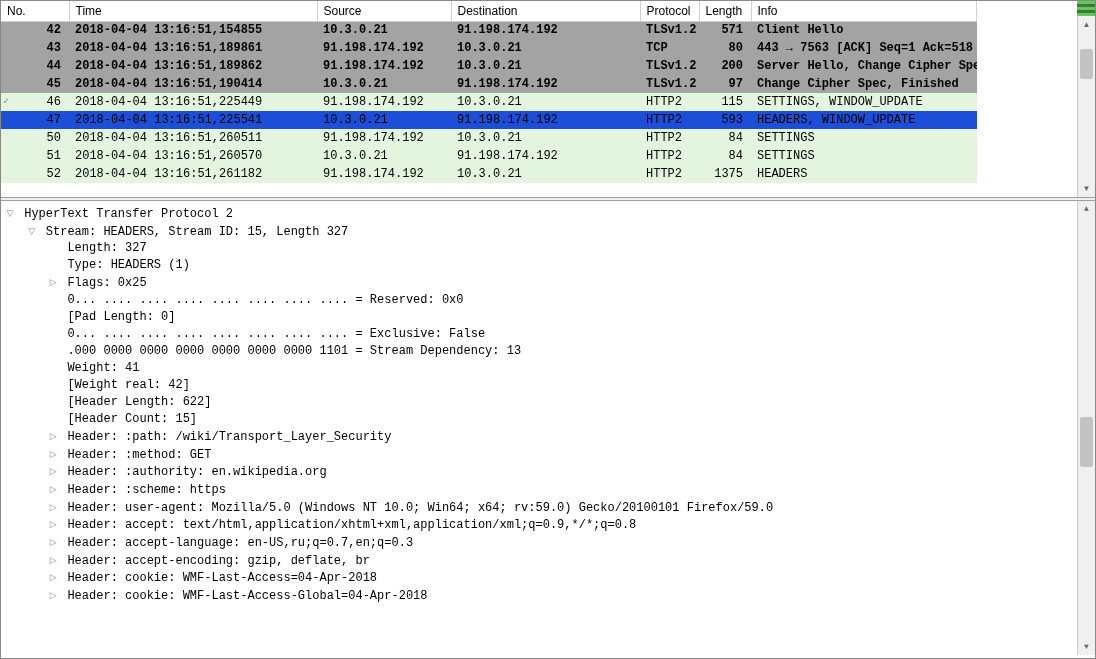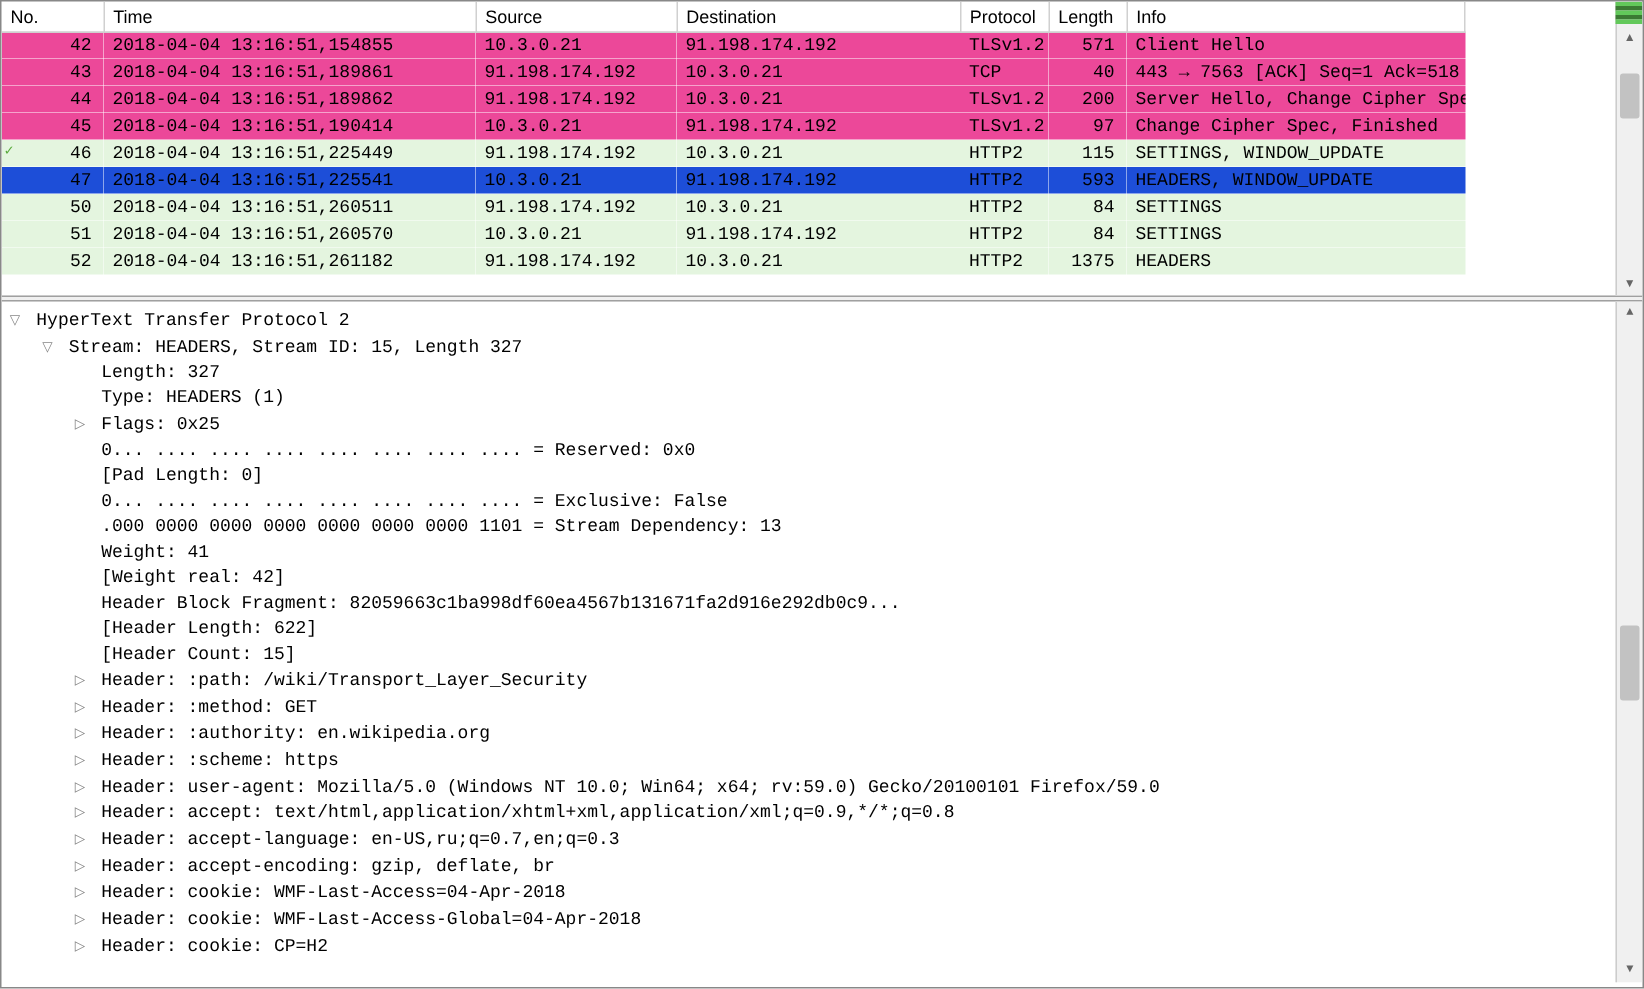--- a/index.html
+++ b/index.html
@@ -44,21 +44,21 @@
 .col-no { width: 68px; }
 .col-time { width: 248px; }
 .col-src { width: 134px; }
 .col-dst { width: 189px; }
 .col-proto { width: 59px; }
 .col-len { width: 52px; }
 .col-info { width: auto; }
 
 .packet-table td.col-no-cell, .packet-table td.col-len-cell { text-align: right; padding-right: 8px; }
 
-tr.bg-purple td { background: #ec4899; }
+tr.bg-purple td { background: #a3a3a3; font-weight: bold; }
 tr.bg-green td { background: #e4f5df; }
 tr.bg-sel td { background: #1d4ed8; }
 
 .check-mark {
   position: absolute;
   left: 2px;
   color: #5aaa3c;
   font-size: 10px;
 }
 
@@ -159,21 +159,21 @@
           <td>TLSv1.2</td>
           <td class="col-len-cell">571</td>
           <td>Client Hello</td>
         </tr>
         <tr class="bg-purple">
           <td class="col-no-cell" style="position:relative">43</td>
           <td>2018-04-04 13:16:51,189861</td>
           <td>91.198.174.192</td>
           <td>10.3.0.21</td>
           <td>TCP</td>
-          <td class="col-len-cell">40</td>
+          <td class="col-len-cell">80</td>
           <td>443 → 7563 [ACK] Seq=1 Ack=518 Win=30720 Len=0</td>
         </tr>
         <tr class="bg-purple">
           <td class="col-no-cell" style="position:relative">44</td>
           <td>2018-04-04 13:16:51,189862</td>
           <td>91.198.174.192</td>
           <td>10.3.0.21</td>
           <td>TLSv1.2</td>
           <td class="col-len-cell">200</td>
           <td>Server Hello, Change Cipher Spec, Finished</td>
@@ -256,33 +256,31 @@
       <div class="tree-line">   <span class="arrow down"></span> <span>Stream: HEADERS, Stream ID: 15, Length 327</span></div>
       <div class="tree-line">      <span class="arrow"></span> <span>Length: 327</span></div>
       <div class="tree-line">      <span class="arrow"></span> <span>Type: HEADERS (1)</span></div>
       <div class="tree-line">      <span class="arrow right"></span> <span>Flags: 0x25</span></div>
       <div class="tree-line">      <span class="arrow"></span> <span>0... .... .... .... .... .... .... .... = Reserved: 0x0</span></div>
       <div class="tree-line">      <span class="arrow"></span> <span>[Pad Length: 0]</span></div>
       <div class="tree-line">      <span class="arrow"></span> <span>0... .... .... .... .... .... .... .... = Exclusive: False</span></div>
       <div class="tree-line">      <span class="arrow"></span> <span>.000 0000 0000 0000 0000 0000 0000 1101 = Stream Dependency: 13</span></div>
       <div class="tree-line">      <span class="arrow"></span> <span>Weight: 41</span></div>
       <div class="tree-line">      <span class="arrow"></span> <span>[Weight real: 42]</span></div>
-      <div class="tree-line">      <span class="arrow"></span> <span>Header Block Fragment: 82059663c1ba998df60ea4567b131671fa2d916e292db0c9...</span></div>
       <div class="tree-line">      <span class="arrow"></span> <span>[Header Length: 622]</span></div>
       <div class="tree-line">      <span class="arrow"></span> <span>[Header Count: 15]</span></div>
       <div class="tree-line">      <span class="arrow right"></span> <span>Header: :path: /wiki/Transport_Layer_Security</span></div>
       <div class="tree-line">      <span class="arrow right"></span> <span>Header: :method: GET</span></div>
       <div class="tree-line">      <span class="arrow right"></span> <span>Header: :authority: en.wikipedia.org</span></div>
       <div class="tree-line">      <span class="arrow right"></span> <span>Header: :scheme: https</span></div>
       <div class="tree-line">      <span class="arrow right"></span> <span>Header: user-agent: Mozilla/5.0 (Windows NT 10.0; Win64; x64; rv:59.0) Gecko/20100101 Firefox/59.0</span></div>
       <div class="tree-line">      <span class="arrow right"></span> <span>Header: accept: text/html,application/xhtml+xml,application/xml;q=0.9,*/*;q=0.8</span></div>
       <div class="tree-line">      <span class="arrow right"></span> <span>Header: accept-language: en-US,ru;q=0.7,en;q=0.3</span></div>
       <div class="tree-line">      <span class="arrow right"></span> <span>Header: accept-encoding: gzip, deflate, br</span></div>
       <div class="tree-line">      <span class="arrow right"></span> <span>Header: cookie: WMF-Last-Access=04-Apr-2018</span></div>
       <div class="tree-line">      <span class="arrow right"></span> <span>Header: cookie: WMF-Last-Access-Global=04-Apr-2018</span></div>
-      <div class="tree-line">      <span class="arrow right"></span> <span>Header: cookie: CP=H2</span></div>
     </div>
   <div class="vscroll">
     <div class="btn" style="top:0">▲</div>
     <div class="thumb" style="top:216px;height:50px"></div>
     <div class="btn" style="bottom:0">▼</div>
   </div>
 </div>
 
 </body></html>

